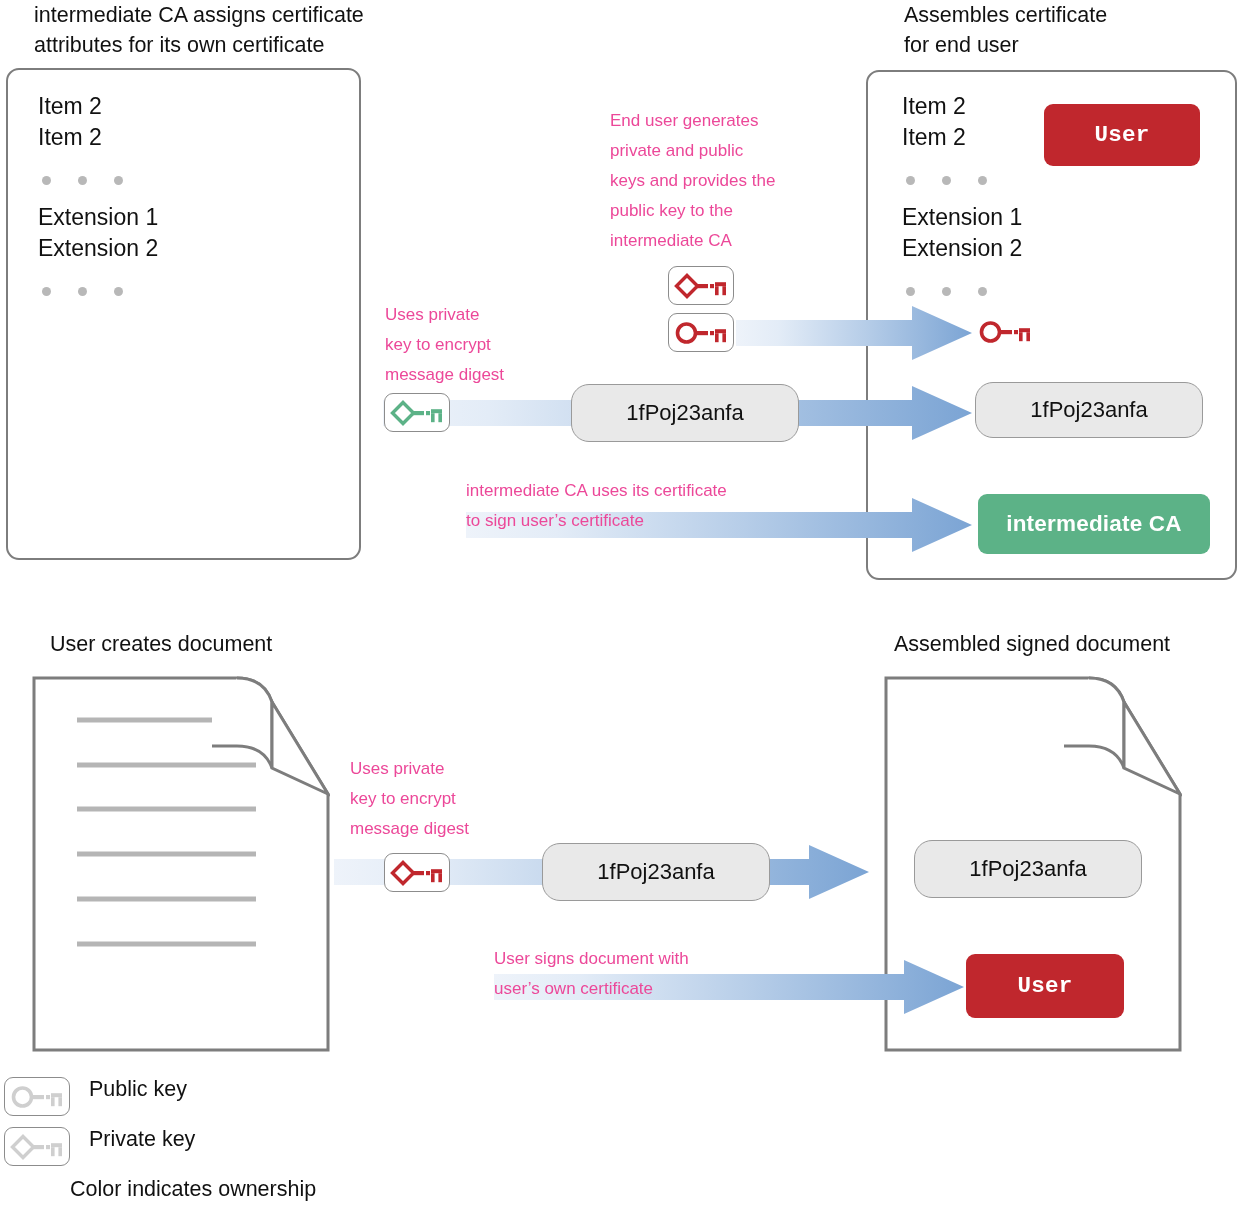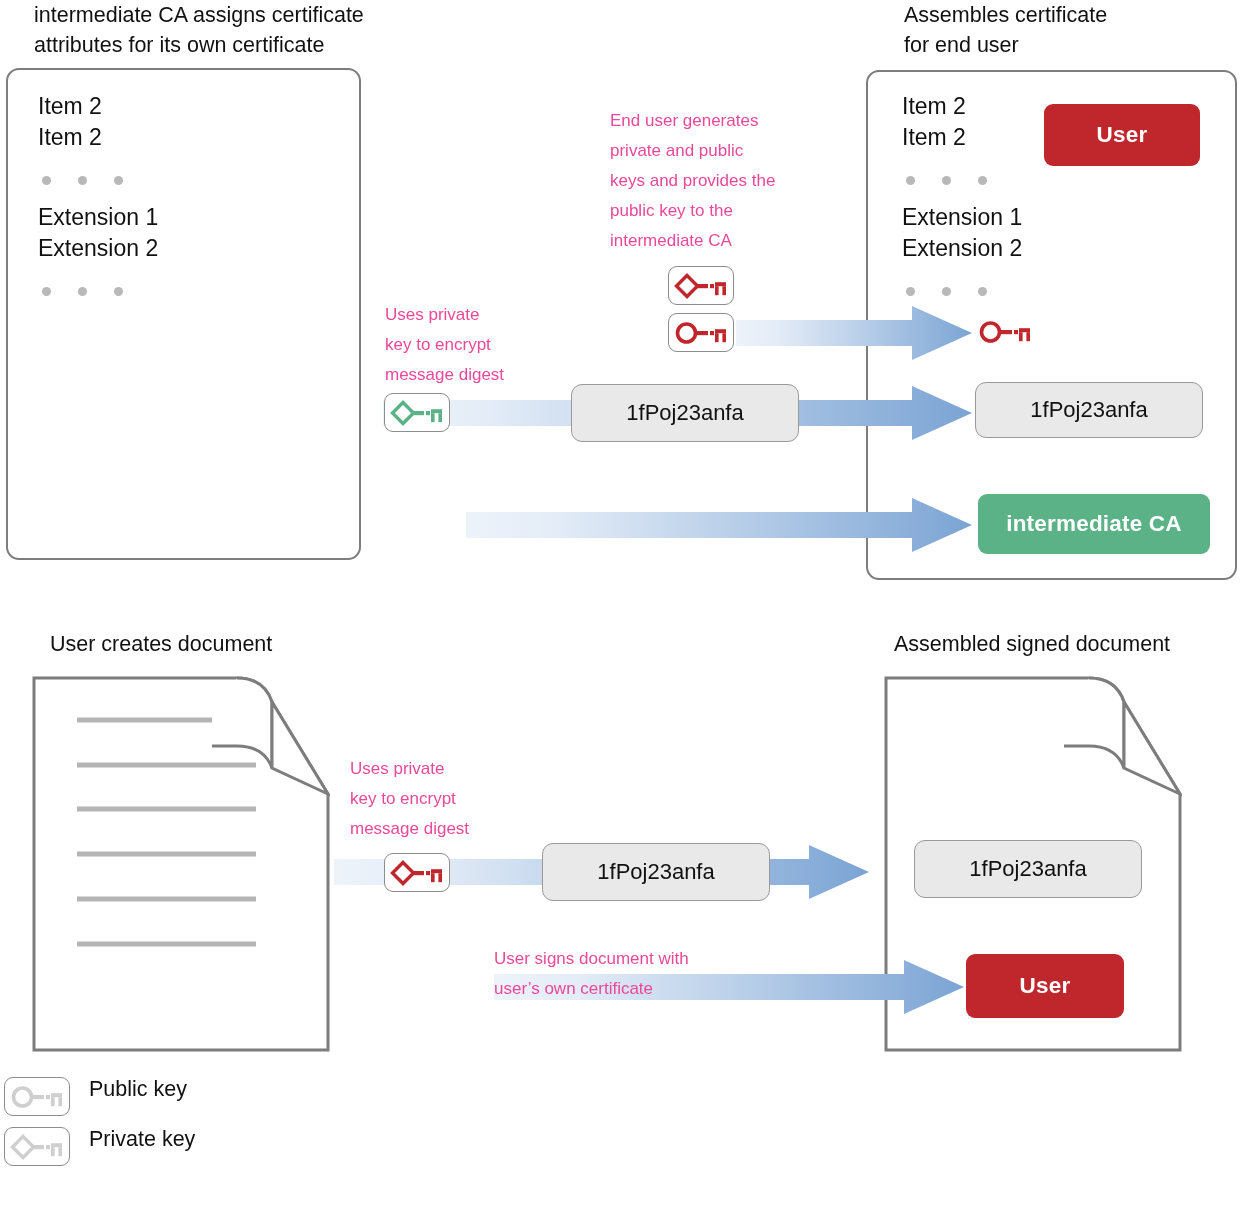--- a/index.html
+++ b/index.html
@@ -66,32 +66,32 @@
     display: flex;
     align-items: center;
     justify-content: center;
     border-radius: 9px;
     color: #ffffff;
     font-weight: bold;
     font-size: 22.5px;
     letter-spacing: 0.2px;
     z-index: 5;
   }
-  .badge-user { background: #c0272d; }
+  .badge-user { background: #c0272d; font-family: Liberation Mono, monospace; }
   .badge-ca   { background: #5cb287; }
 
   
   .digest {
     position: absolute;
     display: flex;
     align-items: center;
     justify-content: center;
     background: #e9e9e9;
     border: 1.6px solid #9a9a9a;
-    border-radius: 11px;
+    border-radius: 18px;
     font-size: 22px;
     color: #111;
     z-index: 5;
   }
 
   
   .arrow { position: absolute; z-index: 2; }
   .arrow svg { display: block; width: 100%; height: 100%; overflow: visible; }
 
   
@@ -207,20 +207,22 @@
   <div class="annot" style="left:610px; top:106px; width:250px;">End user generates
 private and public
 keys and provides the
 public key to the
 intermediate CA</div>
 
   <div class="annot" style="left:385px; top:300px; width:220px;">Uses private
 key to encrypt
 message digest</div>
 
+  <div class="annot" style="left:466px; top:476px; width:400px;">intermediate CA uses its certificate
+to sign user’s certificate</div>
 
   <div class="arrow" style="left:736px; top:306px; width:236px; height:54px;">
     <svg viewBox="0 0 236 54" preserveAspectRatio="none">
       <polygon points="0,14 176,14 176,0 236,27 176,54 176,40 0,40" fill="url(#arrowGrad)"></polygon>
     </svg>
   </div>
 
   <div class="arrow" style="left:383px; top:386px; width:589px; height:54px;">
     <svg viewBox="0 0 589 54" preserveAspectRatio="none">
       <polygon points="0,14 529,14 529,0 589,27 529,54 529,40 0,40" fill="url(#arrowGrad)"></polygon>
@@ -372,14 +374,15 @@
         <rect x="23" y="12" width="11" height="4.2" fill="#cfcfcf"></rect>
         <rect x="36" y="12" width="4" height="4.2" fill="#cfcfcf"></rect>
         <rect x="41" y="10.2" width="11" height="4" fill="#cfcfcf"></rect>
         <rect x="41" y="14.2" width="3.6" height="9" fill="#cfcfcf"></rect>
         <rect x="48.4" y="14.2" width="3.6" height="9" fill="#cfcfcf"></rect>
       </svg>
     </span>
     <span class="legend-label">Private key</span>
   </div>
 
+  <div class="legend-note" style="left:70px; top:1177px;">Color indicates ownership</div>
 
 </div>
 
 </body></html>

